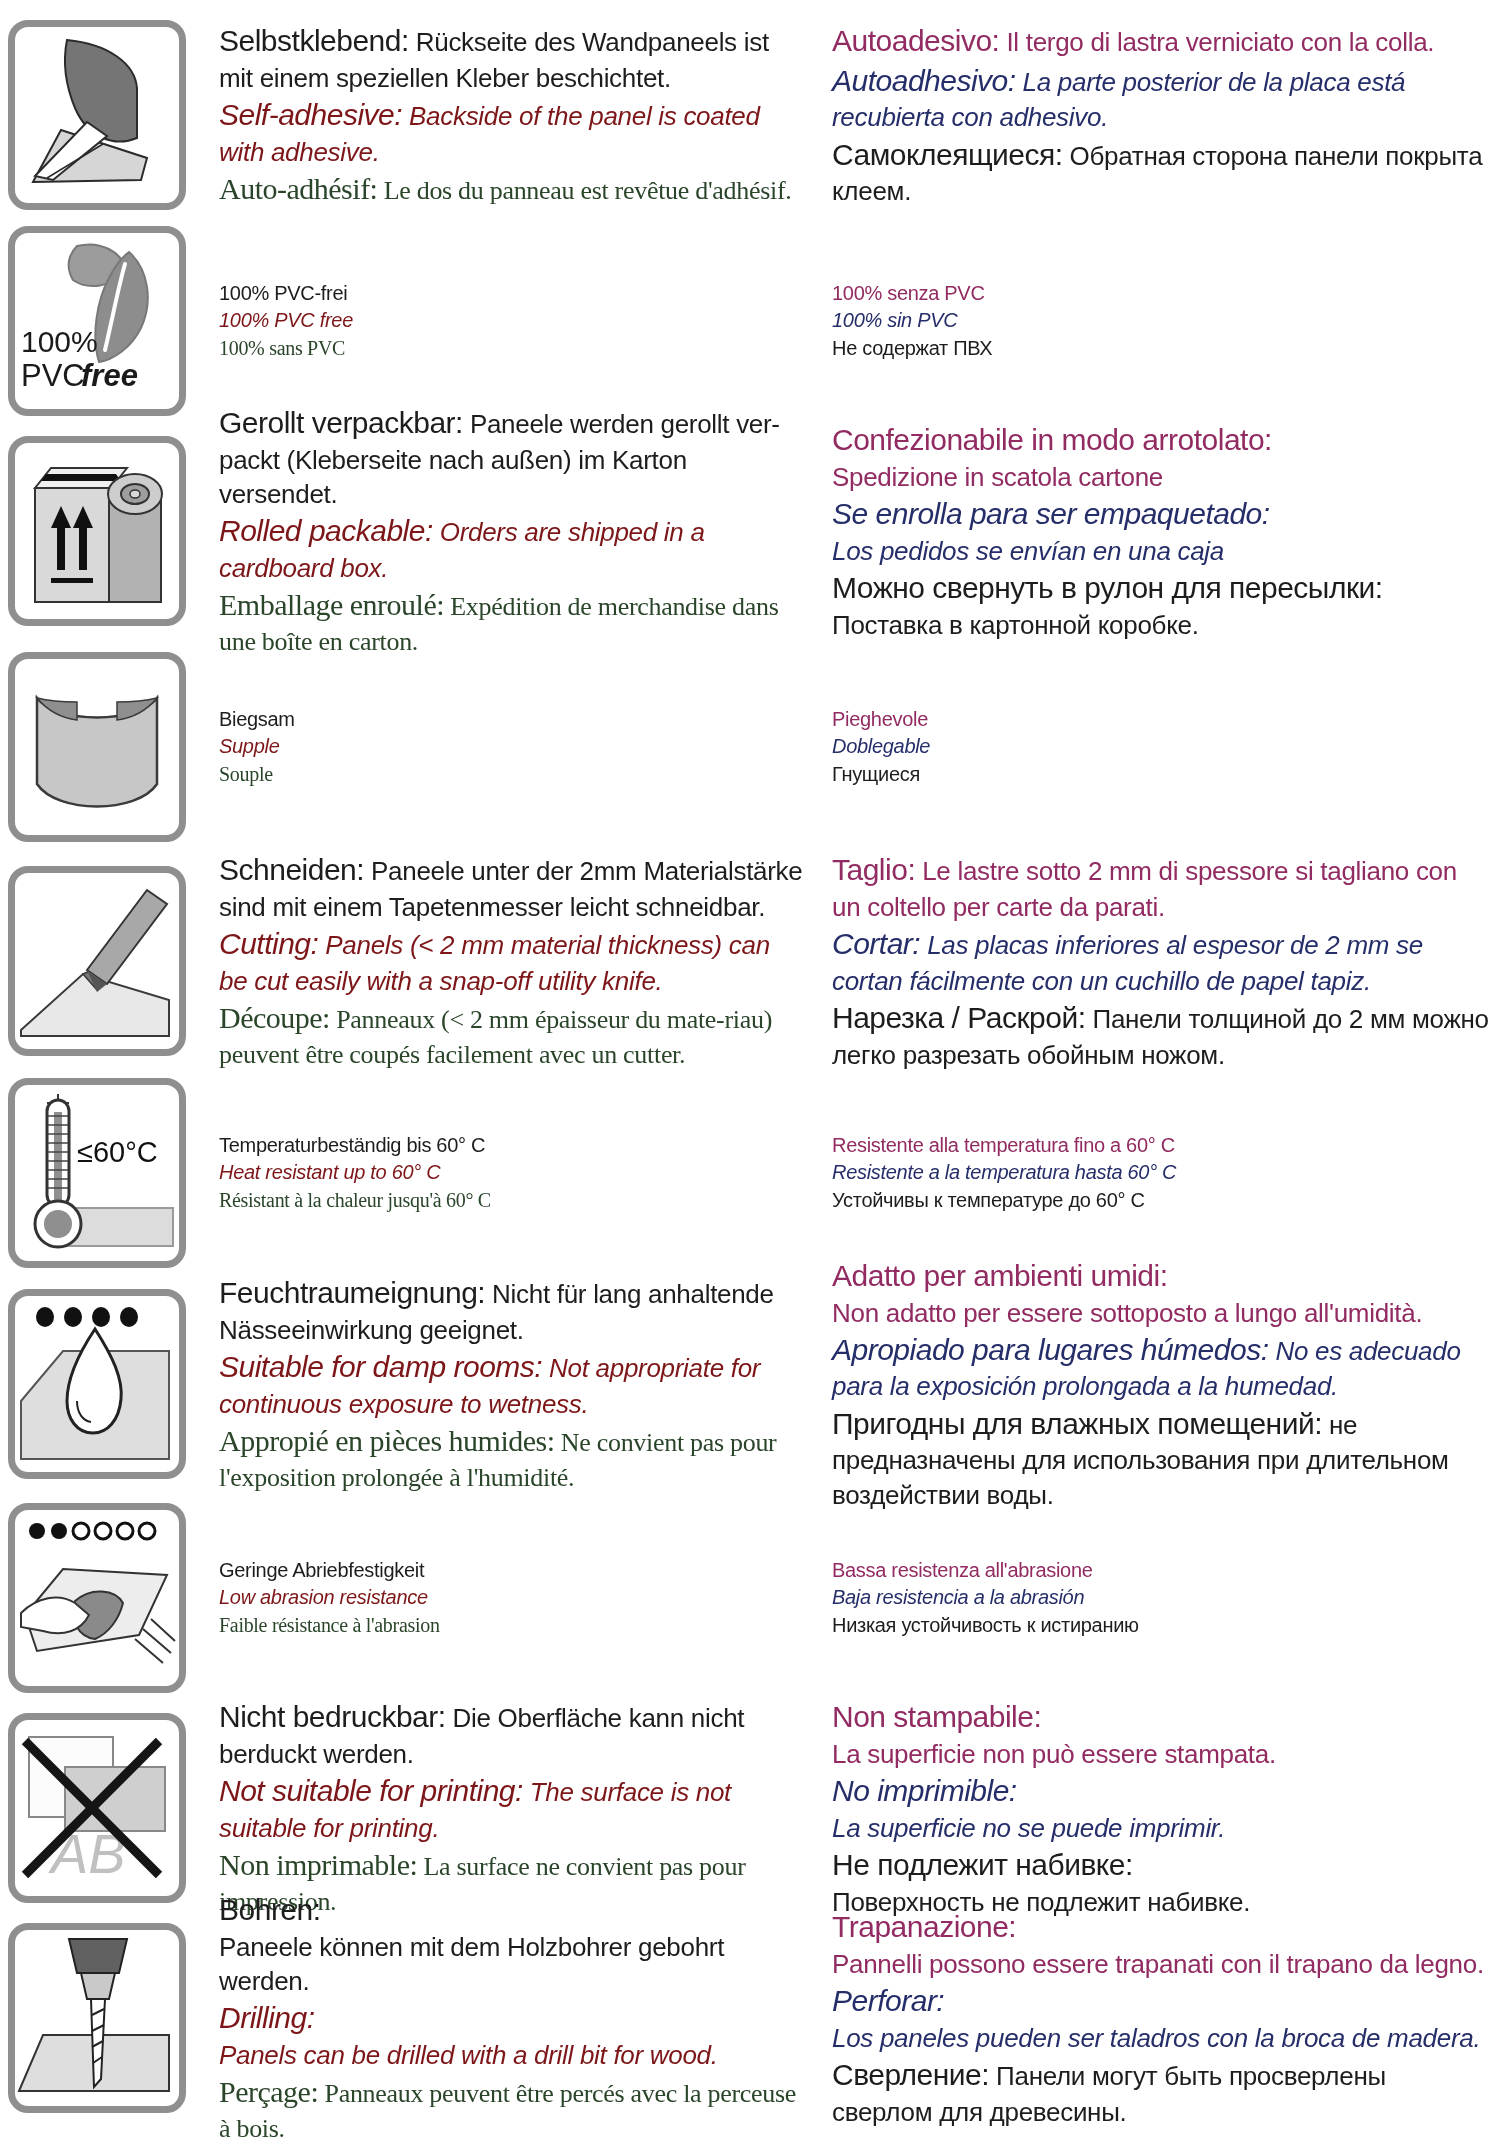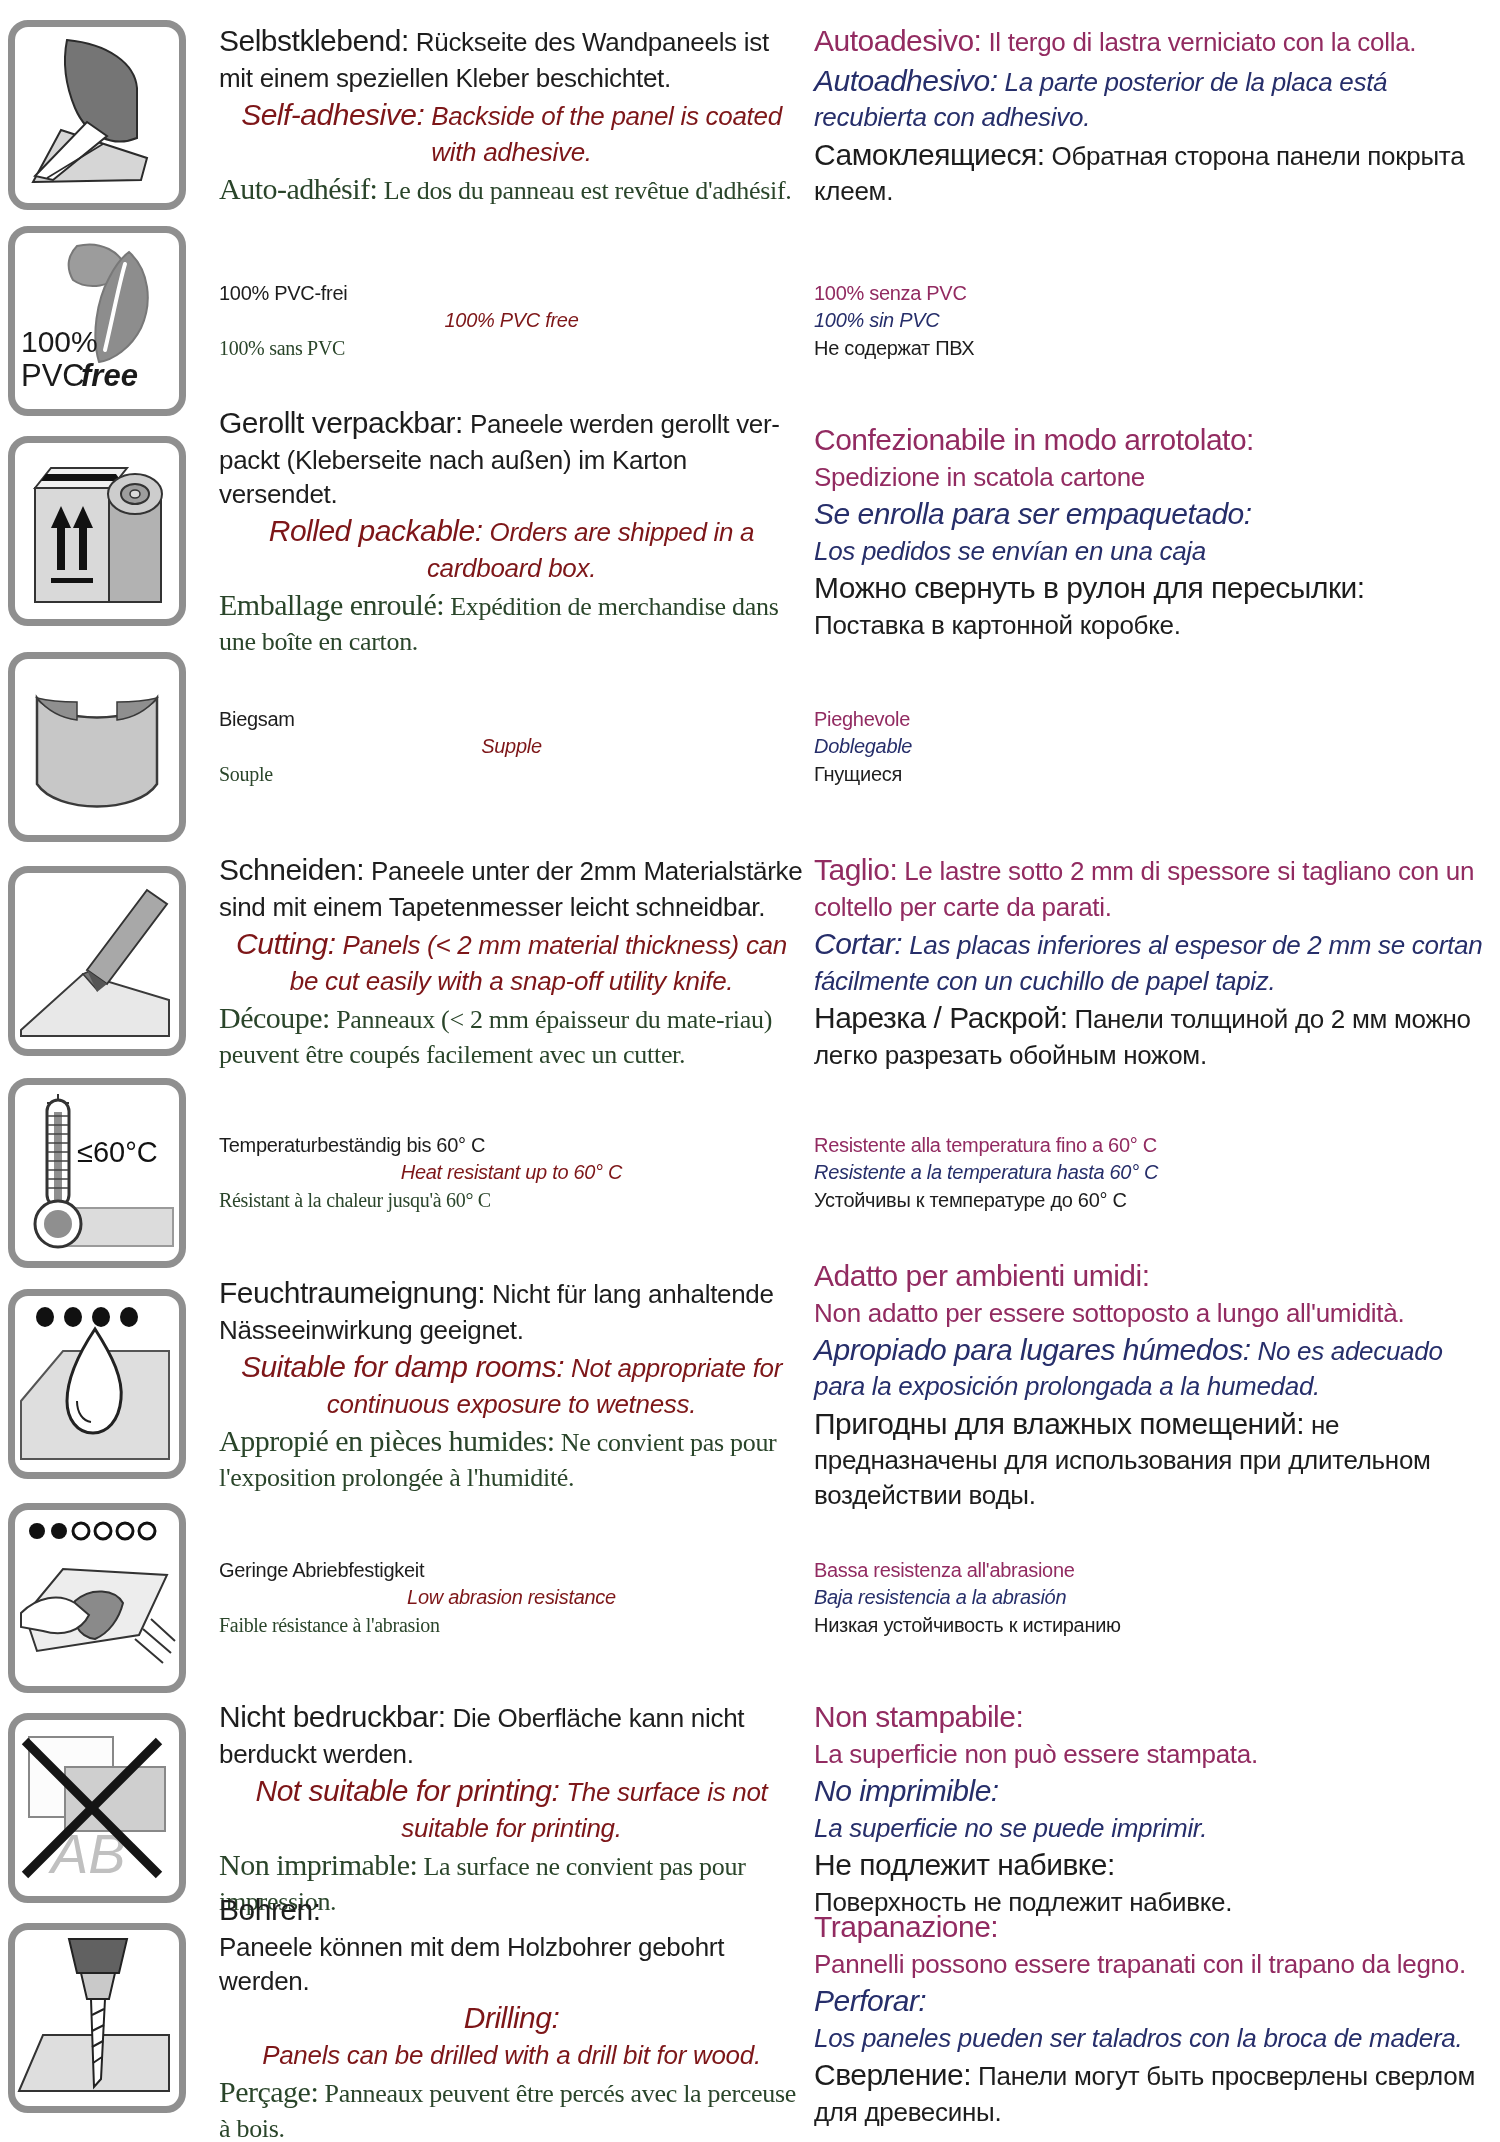--- a/index.html
+++ b/index.html
@@ -5,27 +5,27 @@
   html,body{margin:0;padding:0;}
   body{width:1500px;height:2142px;background:#ffffff;font-family:"Liberation Sans",sans-serif;color:#1d1d1d;}
   .page{box-sizing:border-box;width:1500px;height:2142px;padding-top:8px;overflow:hidden;}
   .row{display:flex;align-items:center;}
   .r0{height:214px}.r1{height:198px}.r2{height:222px}.r3{height:210px}.r4{height:218px}
   .r5{height:206px}.r6{height:216px}.r7{height:212px}.r8{height:208px}.r9{height:212px}
   .icon-cell{flex:0 0 186px;padding-left:8px;box-sizing:border-box;display:flex;justify-content:flex-end;}
   .icon-box{width:178px;height:190px;border:7px solid #8f8f8f;border-radius:20px;background:#fff;box-sizing:border-box;
             display:flex;align-items:center;justify-content:center;overflow:hidden;}
   .left-col{flex:0 0 585px;margin-left:33px;}
-  .right-col{flex:1 1 auto;margin-left:10px;padding-right:8px;}
+  .right-col{flex:1 1 auto;margin-left:28px;padding-right:8px;}
   p.ln{margin:0;font-size:26px;line-height:1.32;letter-spacing:-0.3px;}
   .lead{font-size:30px;letter-spacing:-0.5px;}
   p.solo{font-size:20px;line-height:1.38;}
   p.bl span.lead{display:block;}
   .de,.ru{color:#1d1d1d;}
-  .en{color:#7d1618;font-style:italic;text-align:center;}
+  .en{color:#7d1618;font-style:italic;}
   .fr{color:#2a452a;font-family:Liberation Serif, serif;}
   .it{color:#922b61;}
   .es{color:#262e6a;font-style:italic;}
   svg text{font-family:"Liberation Sans",sans-serif;}
 </style>
 </head>
 <body>
 
 <div class="page">
 

